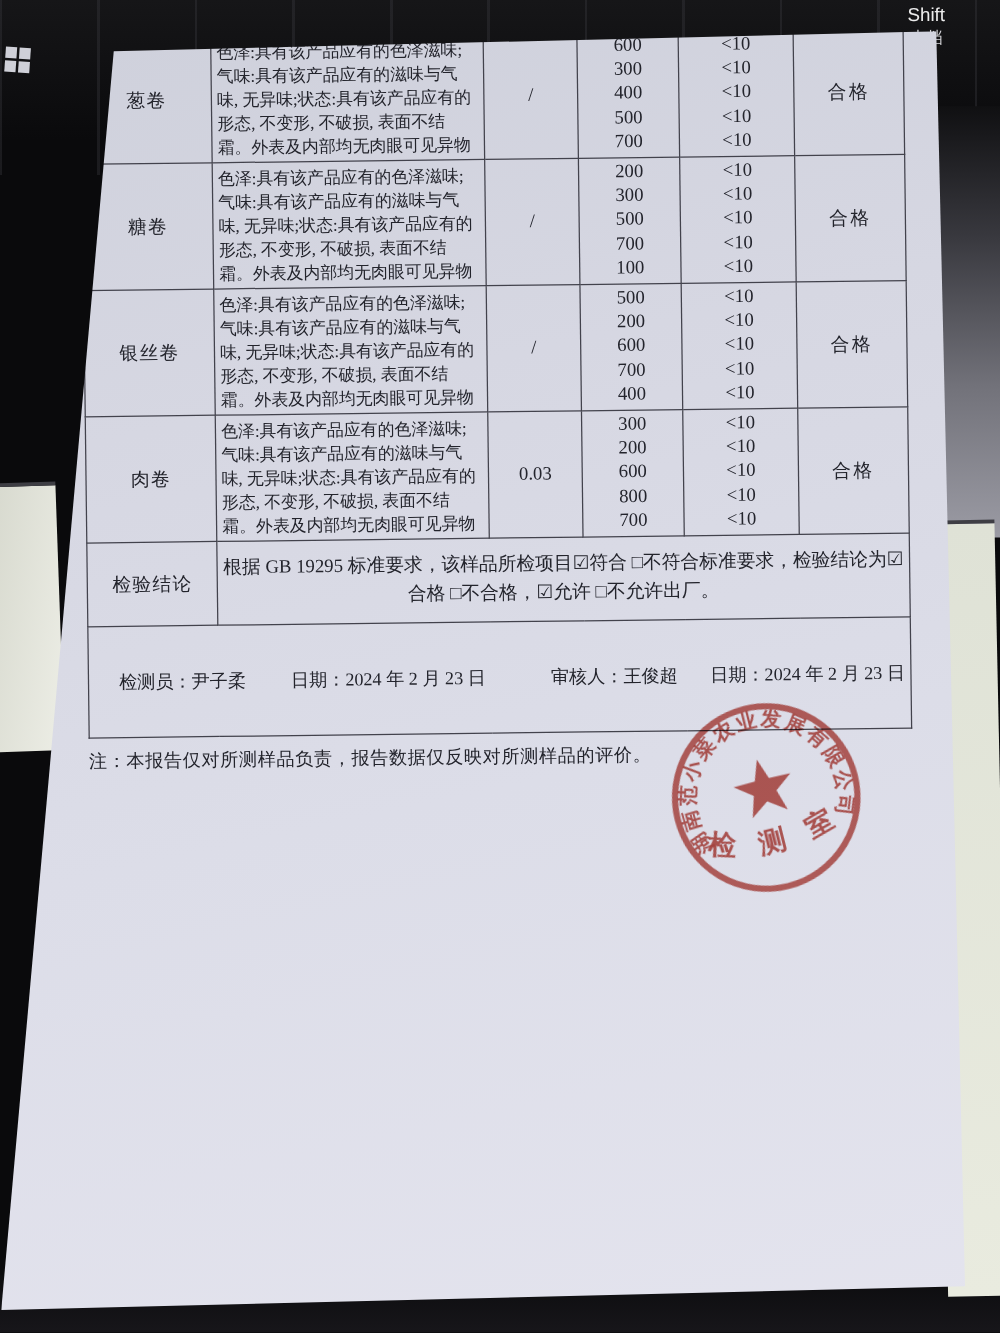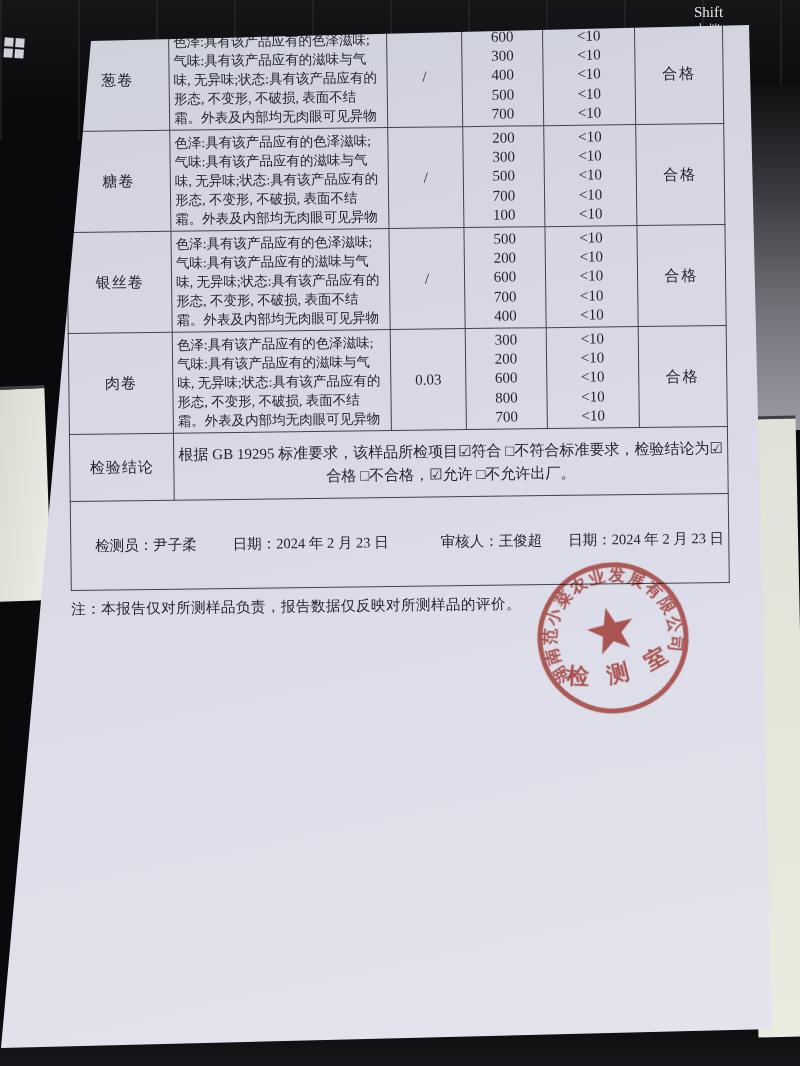--- a/index.html
+++ b/index.html
@@ -13,22 +13,22 @@
   .kb-top{
     position:absolute;left:0;top:0;width:800px;height:140px;
     background:
       repeating-linear-gradient(90deg, rgba(60,60,66,.35) 0 2px, rgba(0,0,0,0) 2px 78px),
       linear-gradient(180deg,#161618 0%,#0a0a0c 80%);
   }
   .kb-bottom{
     position:absolute;left:0;top:1020px;width:800px;height:46px;
     background:linear-gradient(180deg,#0c0c0e,#17161a);
   }
-  .shift-key{position:absolute;left:694px;top:4px;color:#ececec;
-    font-family:Liberation Serif, serif;font-size:15px;line-height:17px;text-align:left;}
+  .shift-key{position:absolute;left:726px;top:4px;color:#ececec;
+    font-family:Liberation Sans, sans-serif;font-size:15px;line-height:17px;text-align:center;}
   .shift-key .sub{font-size:13px;color:#d2d2d6;}
   .win-logo{position:absolute;left:4px;top:38px;width:22px;height:22px;
     display:grid;grid-template-columns:9px 9px;grid-template-rows:9px 9px;gap:2px;
     transform:rotate(4deg);}
   .win-logo div{background:#cfd0d8;}
   
   .left-paper{
     position:absolute;left:-6px;top:386px;width:54px;height:212px;
     background:linear-gradient(100deg,#d6d8cd,#edeee6);
     border-top:3px solid #3e3e44;transform:rotate(-2deg);

